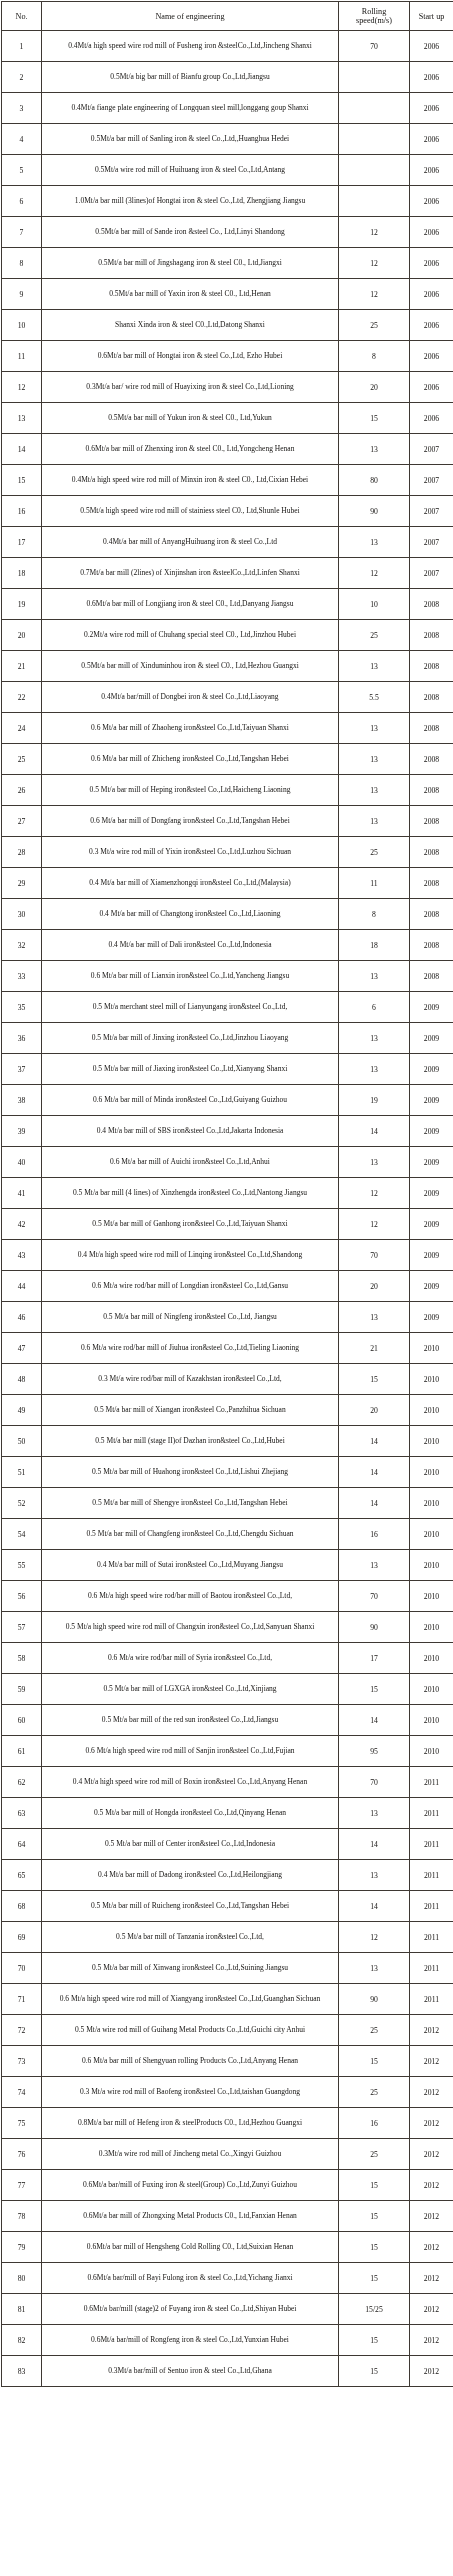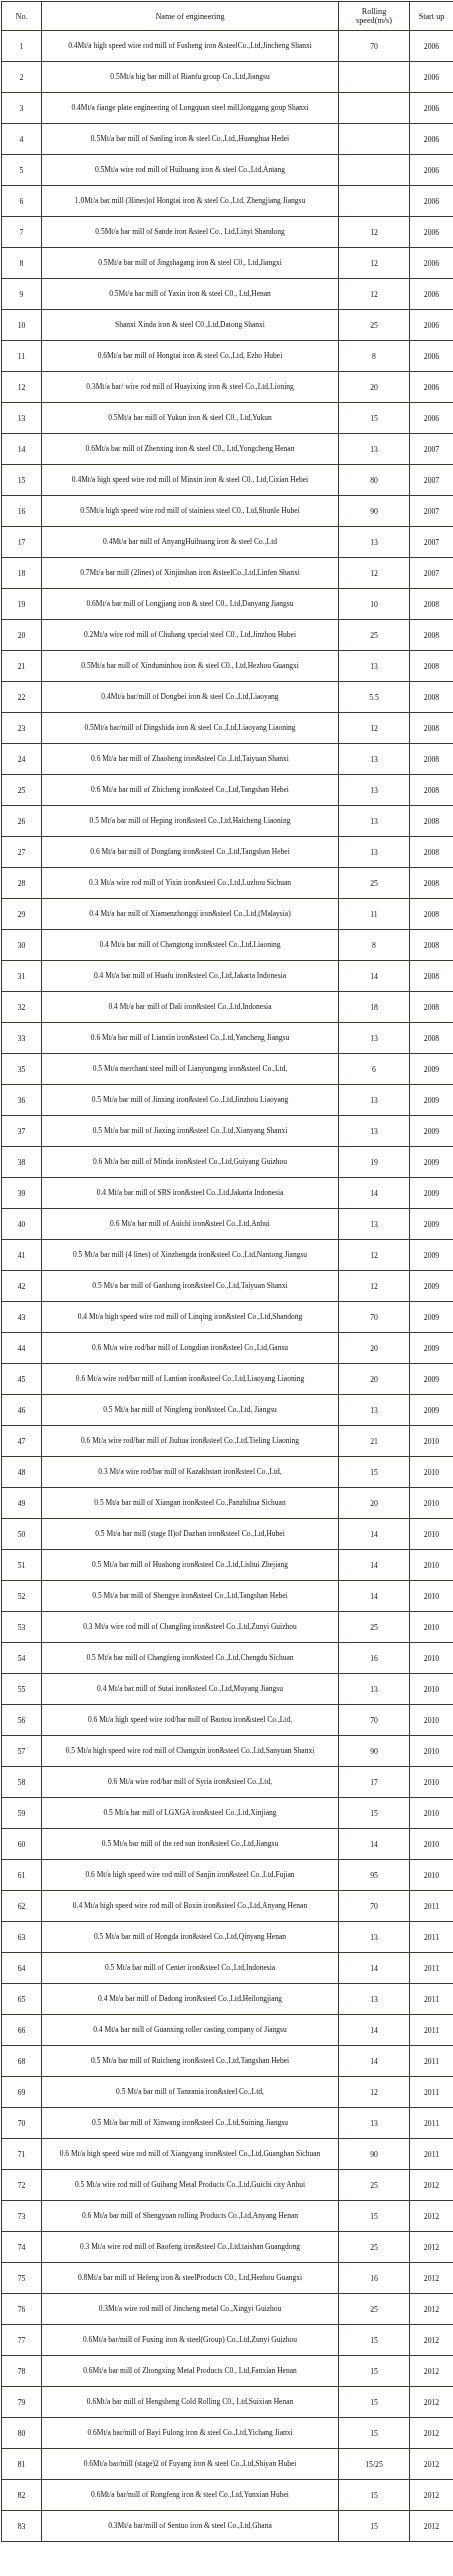--- a/index.html
+++ b/index.html
@@ -190,26 +190,20 @@
     <td class="c-speed">13</td>
     <td class="c-startup">2008</td>
   </tr>
         <tr>
     <td class="c-no">22</td>
     <td class="c-name">0.4Mt/a bar/mill of Dongbei iron &amp; steel Co.,Ltd,Liaoyang</td>
     <td class="c-speed">5.5</td>
     <td class="c-startup">2008</td>
   </tr>
         <tr>
-    <td class="c-no">23</td>
-    <td class="c-name">0.5Mt/a bar/mill of Dingshida iron &amp; steel Co.,Ltd,Liaoyang Liaoning</td>
-    <td class="c-speed">12</td>
-    <td class="c-startup">2008</td>
-  </tr>
-        <tr>
     <td class="c-no">24</td>
     <td class="c-name">0.6 Mt/a bar mill of Zhaoheng iron&amp;steel Co.,Ltd,Taiyuan Shanxi</td>
     <td class="c-speed">13</td>
     <td class="c-startup">2008</td>
   </tr>
         <tr>
     <td class="c-no">25</td>
     <td class="c-name">0.6 Mt/a bar mill of Zhicheng iron&amp;steel Co.,Ltd,Tangshan Hebei</td>
     <td class="c-speed">13</td>
     <td class="c-startup">2008</td>
@@ -238,26 +232,20 @@
     <td class="c-speed">11</td>
     <td class="c-startup">2008</td>
   </tr>
         <tr>
     <td class="c-no">30</td>
     <td class="c-name">0.4 Mt/a bar mill of Changtong iron&amp;steel Co.,Ltd,Liaoning</td>
     <td class="c-speed">8</td>
     <td class="c-startup">2008</td>
   </tr>
         <tr>
-    <td class="c-no">31</td>
-    <td class="c-name">0.4 Mt/a bar mill of Huafu iron&amp;steel Co.,Ltd,Jakarta Indonesia</td>
-    <td class="c-speed">14</td>
-    <td class="c-startup">2008</td>
-  </tr>
-        <tr>
     <td class="c-no">32</td>
     <td class="c-name">0.4 Mt/a bar mill of Dali iron&amp;steel Co.,Ltd,Indonesia</td>
     <td class="c-speed">18</td>
     <td class="c-startup">2008</td>
   </tr>
         <tr>
     <td class="c-no">33</td>
     <td class="c-name">0.6 Mt/a bar mill of Lianxin iron&amp;steel Co.,Ltd,Yancheng Jiangsu</td>
     <td class="c-speed">13</td>
     <td class="c-startup">2008</td>
@@ -316,26 +304,20 @@
     <td class="c-speed">70</td>
     <td class="c-startup">2009</td>
   </tr>
         <tr>
     <td class="c-no">44</td>
     <td class="c-name">0.6 Mt/a wire rod/bar mill of Longdian iron&amp;steel Co.,Ltd,Gansu</td>
     <td class="c-speed">20</td>
     <td class="c-startup">2009</td>
   </tr>
         <tr>
-    <td class="c-no">45</td>
-    <td class="c-name">0.6 Mt/a wire rod/bar mill of Lantian iron&amp;steel Co.,Ltd,Liaoyang Liaoning</td>
-    <td class="c-speed">20</td>
-    <td class="c-startup">2009</td>
-  </tr>
-        <tr>
     <td class="c-no">46</td>
     <td class="c-name">0.5 Mt/a bar mill of Ningfeng iron&amp;steel Co.,Ltd, Jiangsu</td>
     <td class="c-speed">13</td>
     <td class="c-startup">2009</td>
   </tr>
         <tr>
     <td class="c-no">47</td>
     <td class="c-name">0.6 Mt/a wire rod/bar mill of Jiuhua iron&amp;steel Co.,Ltd,Tieling Liaoning</td>
     <td class="c-speed">21</td>
     <td class="c-startup">2010</td>
@@ -364,26 +346,20 @@
     <td class="c-speed">14</td>
     <td class="c-startup">2010</td>
   </tr>
         <tr>
     <td class="c-no">52</td>
     <td class="c-name">0.5 Mt/a bar mill of Shengye iron&amp;steel Co.,Ltd,Tangshan Hebei</td>
     <td class="c-speed">14</td>
     <td class="c-startup">2010</td>
   </tr>
         <tr>
-    <td class="c-no">53</td>
-    <td class="c-name">0.3 Mt/a wire rod mill of Changling iron&amp;steel Co.,Ltd,Zunyi Guizhou</td>
-    <td class="c-speed">25</td>
-    <td class="c-startup">2010</td>
-  </tr>
-        <tr>
     <td class="c-no">54</td>
     <td class="c-name">0.5 Mt/a bar mill of Changfeng iron&amp;steel Co.,Ltd,Chengdu Sichuan</td>
     <td class="c-speed">16</td>
     <td class="c-startup">2010</td>
   </tr>
         <tr>
     <td class="c-no">55</td>
     <td class="c-name">0.4 Mt/a bar mill of Sutai iron&amp;steel Co.,Ltd,Muyang Jiangsu</td>
     <td class="c-speed">13</td>
     <td class="c-startup">2010</td>
@@ -439,26 +415,20 @@
         <tr>
     <td class="c-no">64</td>
     <td class="c-name">0.5 Mt/a bar mill of Center iron&amp;steel Co.,Ltd,Indonesia</td>
     <td class="c-speed">14</td>
     <td class="c-startup">2011</td>
   </tr>
         <tr>
     <td class="c-no">65</td>
     <td class="c-name">0.4 Mt/a bar mill of Dadong iron&amp;steel Co.,Ltd,Heilongjiang</td>
     <td class="c-speed">13</td>
-    <td class="c-startup">2011</td>
-  </tr>
-        <tr>
-    <td class="c-no">66</td>
-    <td class="c-name">0.4 Mt/a bar mill of Guanxing roller casting company of Jiangsu</td>
-    <td class="c-speed">14</td>
     <td class="c-startup">2011</td>
   </tr>
         <tr>
     <td class="c-no">68</td>
     <td class="c-name">0.5 Mt/a bar mill of Ruicheng iron&amp;steel Co.,Ltd,Tangshan Hebei</td>
     <td class="c-speed">14</td>
     <td class="c-startup">2011</td>
   </tr>
         <tr>
     <td class="c-no">69</td>

